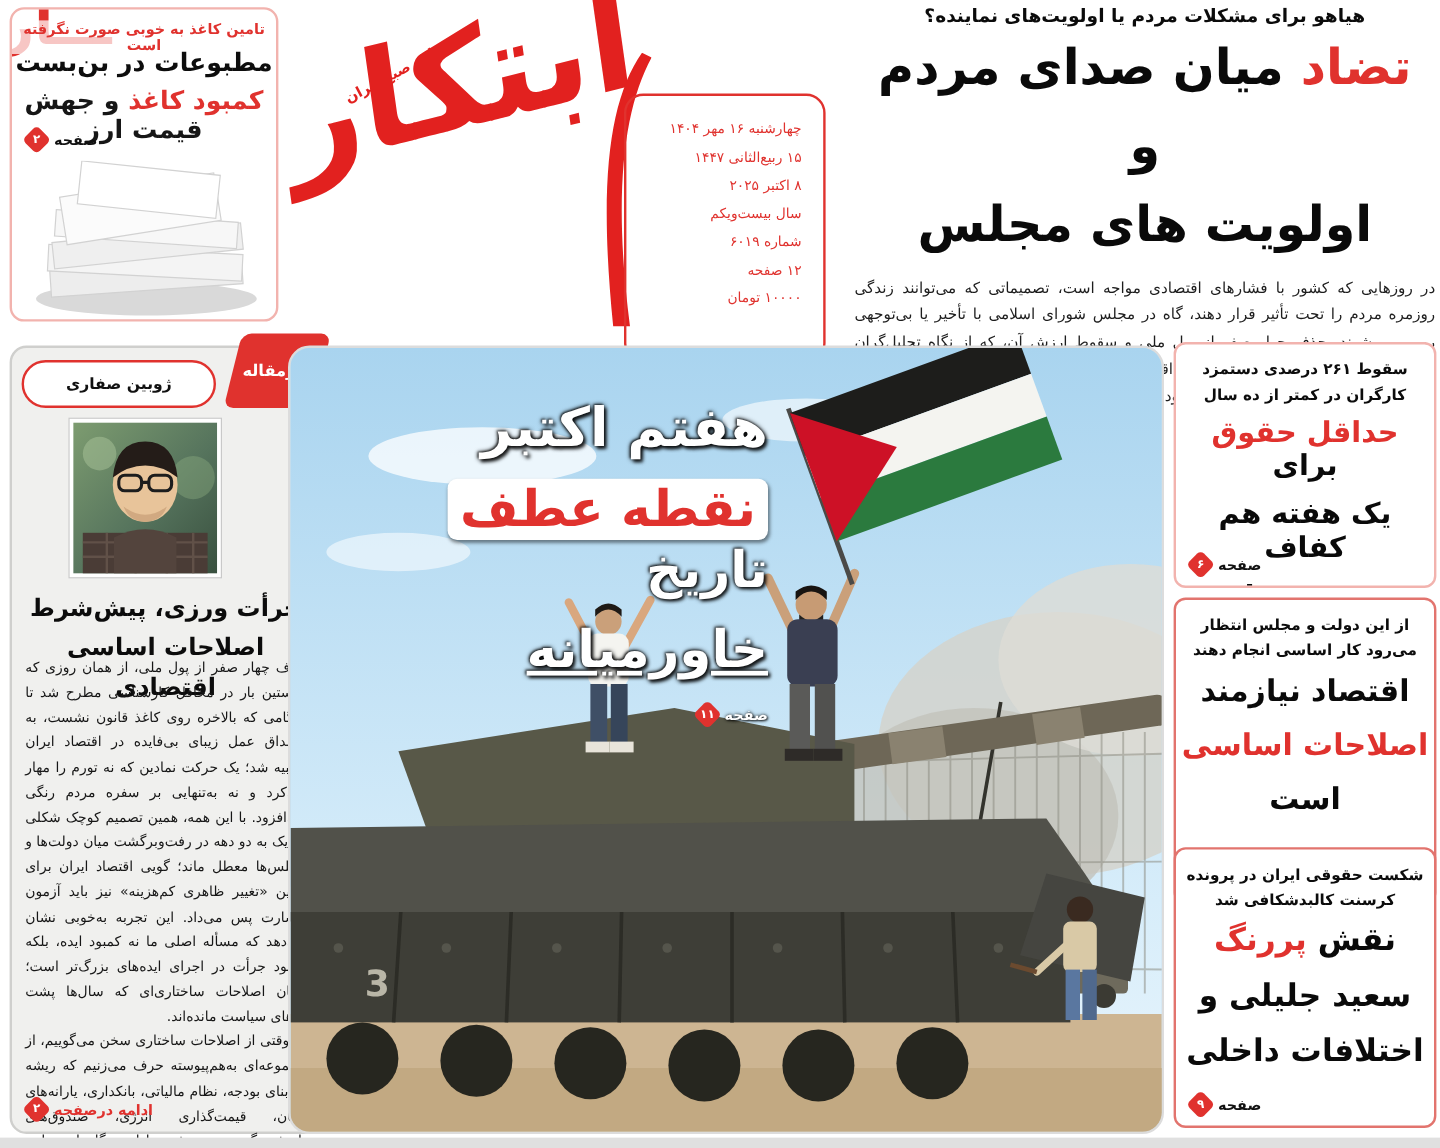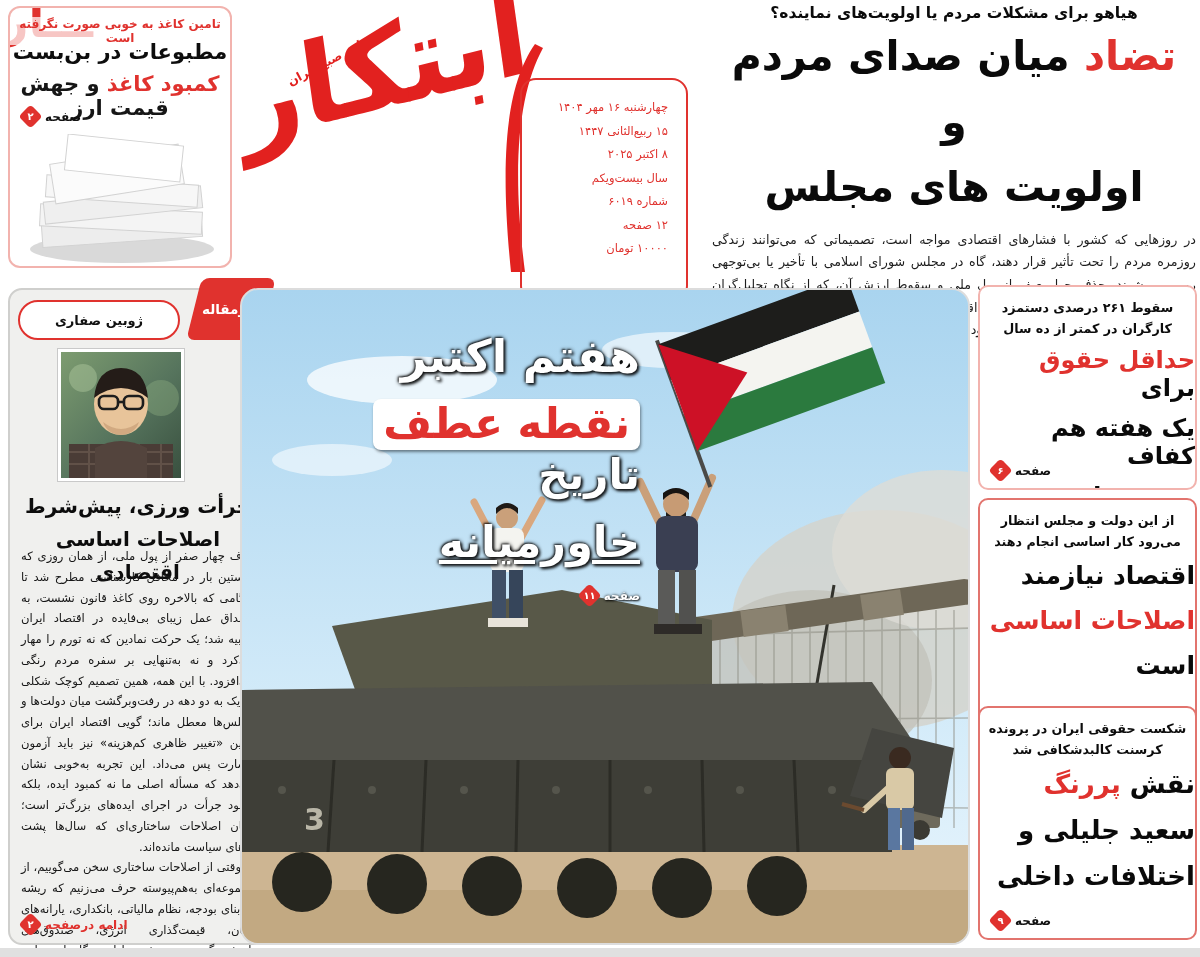--- a/index.html
+++ b/index.html
@@ -73,21 +73,21 @@
   .chip{display:inline-block;background:#fff;color:var(--red);padding:0 10px 2px 10px;border-radius:8px;box-shadow:1px 2px 3px rgba(0,0,0,.45);text-shadow:none;font-weight:bold;}
   .ph-l3{margin-top:18px;font-size:43px;letter-spacing:-1px;text-decoration:underline;}
   .ph-badge{margin-top:20px;}
 
   
   .rbox{left:978px;width:219px;background:#fff;border-radius:10px;overflow:hidden;}
   #rb1{top:285px;height:205px;border:2px solid var(--pink-border);}
   #rb2{top:498px;height:256px;border:2px solid #e2746e;}
   #rb3{top:706px;height:234px;border:2px solid #e2746e;}
   .rb-kicker{margin:11px 8px 0;text-align:center;font-size:12.7px;font-weight:bold;line-height:1.65;color:#0c0c0c;direction:rtl;}
-  .rb-h{font-weight:bold;color:#0a0a0a;direction:rtl;letter-spacing:-1px;}
+  .rb-h{text-align:center;font-weight:bold;color:#0a0a0a;direction:rtl;letter-spacing:-1px;}
   .rb-h .red{color:var(--red);}
   #rb1 .rb-h{font-size:24px;}
   #rb1 .l1{margin-top:6px;}  #rb1 .l2{margin-top:12px;} #rb1 .l3{margin-top:12px;}
   #rb2 .rb-h{font-size:25px;}
   #rb2 .l1{margin-top:8px;}  #rb2 .l2{margin-top:16px;} #rb2 .l3{margin-top:16px;}
   #rb3 .rb-h{font-size:26px;}
   #rb3 .l1{margin-top:8px;}  #rb3 .l2{margin-top:16px;} #rb3 .l3{margin-top:16px;}
   .rb-badge{position:absolute;bottom:9px;left:12px;}
 
   .bottom-bar{left:0;top:948px;width:1200px;height:9px;background:#e0e0e0;}

